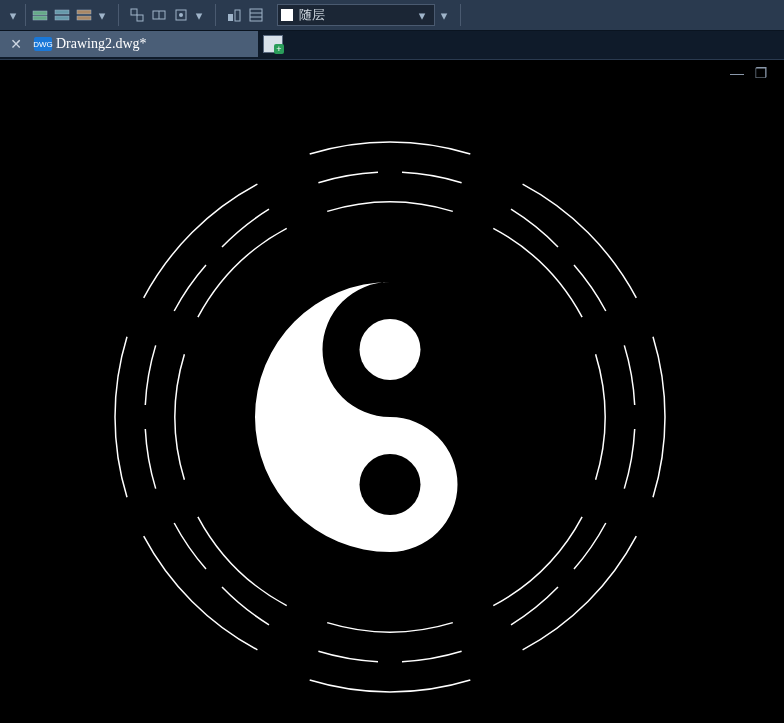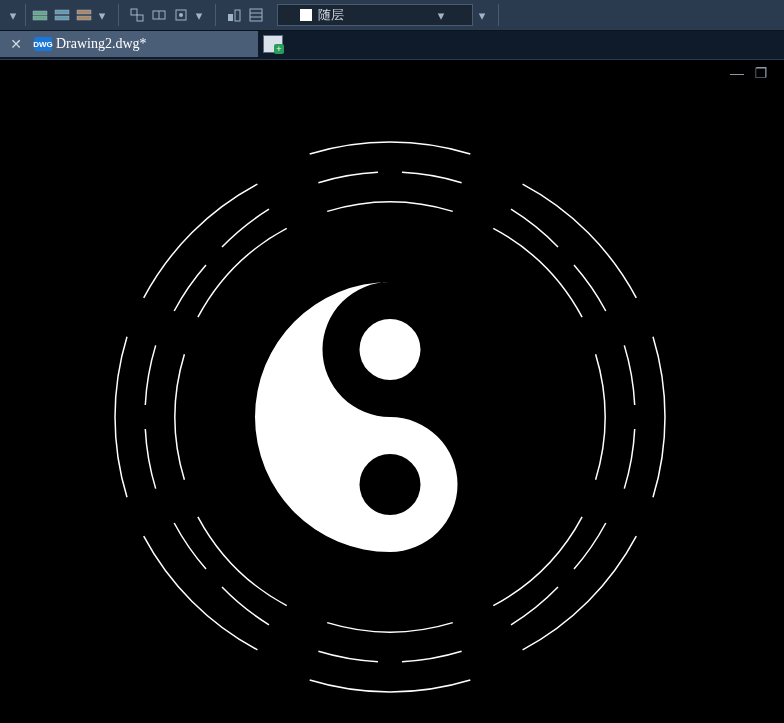--- a/index.html
+++ b/index.html
@@ -1,27 +1,27 @@
 <!DOCTYPE html>
 <html><head>
 <meta charset="utf-8">
 <style>
   html,body{margin:0;padding:0;width:784px;height:723px;background:#1e2a38;font-family:"Microsoft YaHei",SimSun,Arial,sans-serif;font-size:13px;color:#cfd8e3;overflow:hidden}
   .toolbar{height:30px;background:#2a3a4f;display:flex;align-items:center;border-bottom:1px solid #0a1420;padding:0 2px;white-space:nowrap}
   .tb-group{display:flex;align-items:center;height:100%;padding:0 4px}
   .tb-sep{width:1px;height:22px;background:#4a5a70;margin:0 3px}
   .tb-btn{width:20px;height:20px;margin:0 1px;display:flex;align-items:center;justify-content:center;color:#9fb4c9}
   .tb-dd{width:14px;height:20px;display:flex;align-items:center;justify-content:center;color:#9fb4c9;margin-right:2px}
-  .layer-box{display:flex;align-items:center;background:#1b2635;border:1px solid #4a5a70;height:20px;padding:0 22px;min-width:150px;justify-content:space-between;margin-right:2px}
+  .layer-box{display:flex;align-items:center;background:#1b2635;border:1px solid #4a5a70;height:20px;padding:0 3px;min-width:150px;justify-content:space-between;margin-right:2px}
   .layer-swatch{width:12px;height:12px;background:#ffffff;margin-right:6px}
   .layer-box span{font-size:13px;color:#d0d8e0}
   .tab-strip{height:28px;background:#0f1b2a;display:flex;align-items:flex-start}
   .tab{height:26px;background:#4a5e77;display:flex;align-items:center;padding:0 10px 0 8px;min-width:240px;position:relative;margin-top:0}
   .tab-close{width:16px;height:16px;color:#cfd8e3;display:flex;align-items:center;justify-content:center;margin-right:10px;font-size:14px}
-  .tab-icon{width:18px;height:14px;background:#1a78d8;color:#fff;font-size:8px;font-weight:bold;display:flex;align-items:center;justify-content:center;margin-right:4px;border-radius:2px}
+  .tab-icon{width:18px;height:14px;background:#1a78d8;color:#fff;font-size:8px;font-weight:normal;display:flex;align-items:center;justify-content:center;margin-right:4px;border-radius:2px}
   .tab-label{color:#fff;font-family:Liberation Serif, serif;font-size:14px}
   .tab-new{height:26px;width:30px;background:#0f1b2a;display:flex;align-items:center;justify-content:center}
   .tab-new-inner{width:18px;height:16px;background:#d9e2ea;border:1px solid #5a6a80;position:relative}
   .tab-new-inner:after{content:"+";position:absolute;right:-2px;bottom:-2px;background:#2a9d5a;color:#fff;font-size:9px;width:10px;height:10px;line-height:10px;text-align:center;border-radius:2px}
   .canvas-wrap{position:relative;width:784px;height:665px;background:#000;border-top:1px solid #2a3a4f}
   .win-ctrl{position:absolute;top:6px;right:16px;display:flex;gap:10px;color:#8a98aa;font-size:14px}
   .win-ctrl div{width:14px;height:14px;display:flex;align-items:center;justify-content:center}
   svg.drawing{position:absolute;left:0;top:0}
   svg .outline{fill:none;stroke:#fff;stroke-width:1.5px}
 </style>

